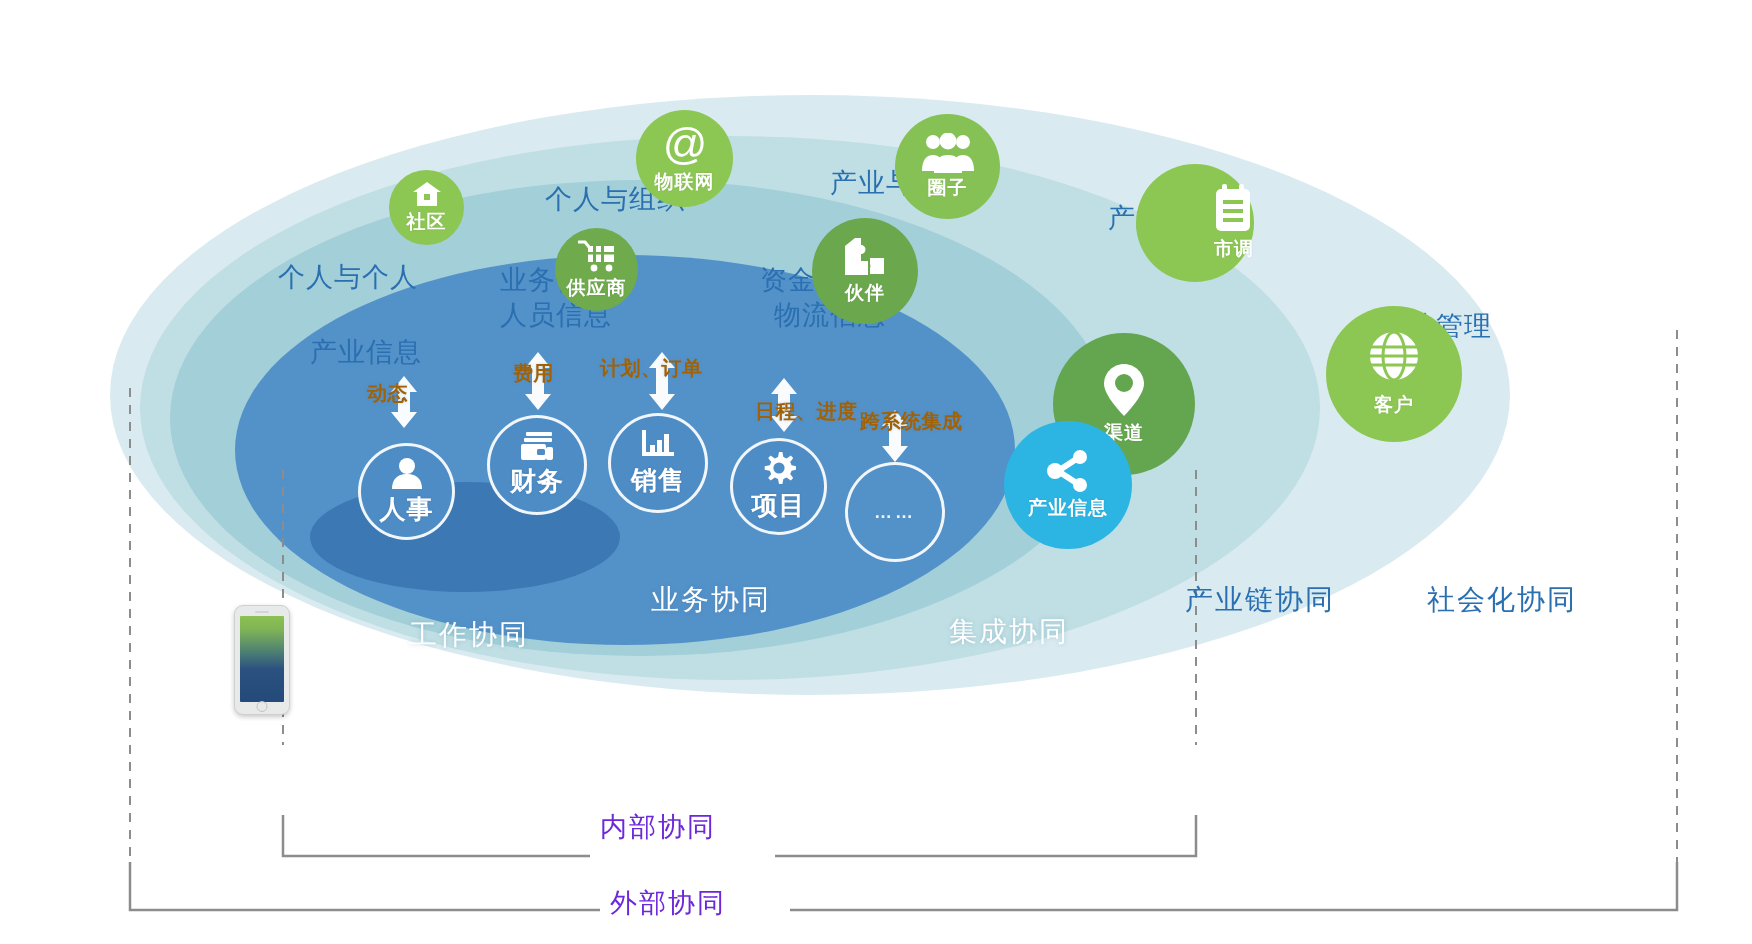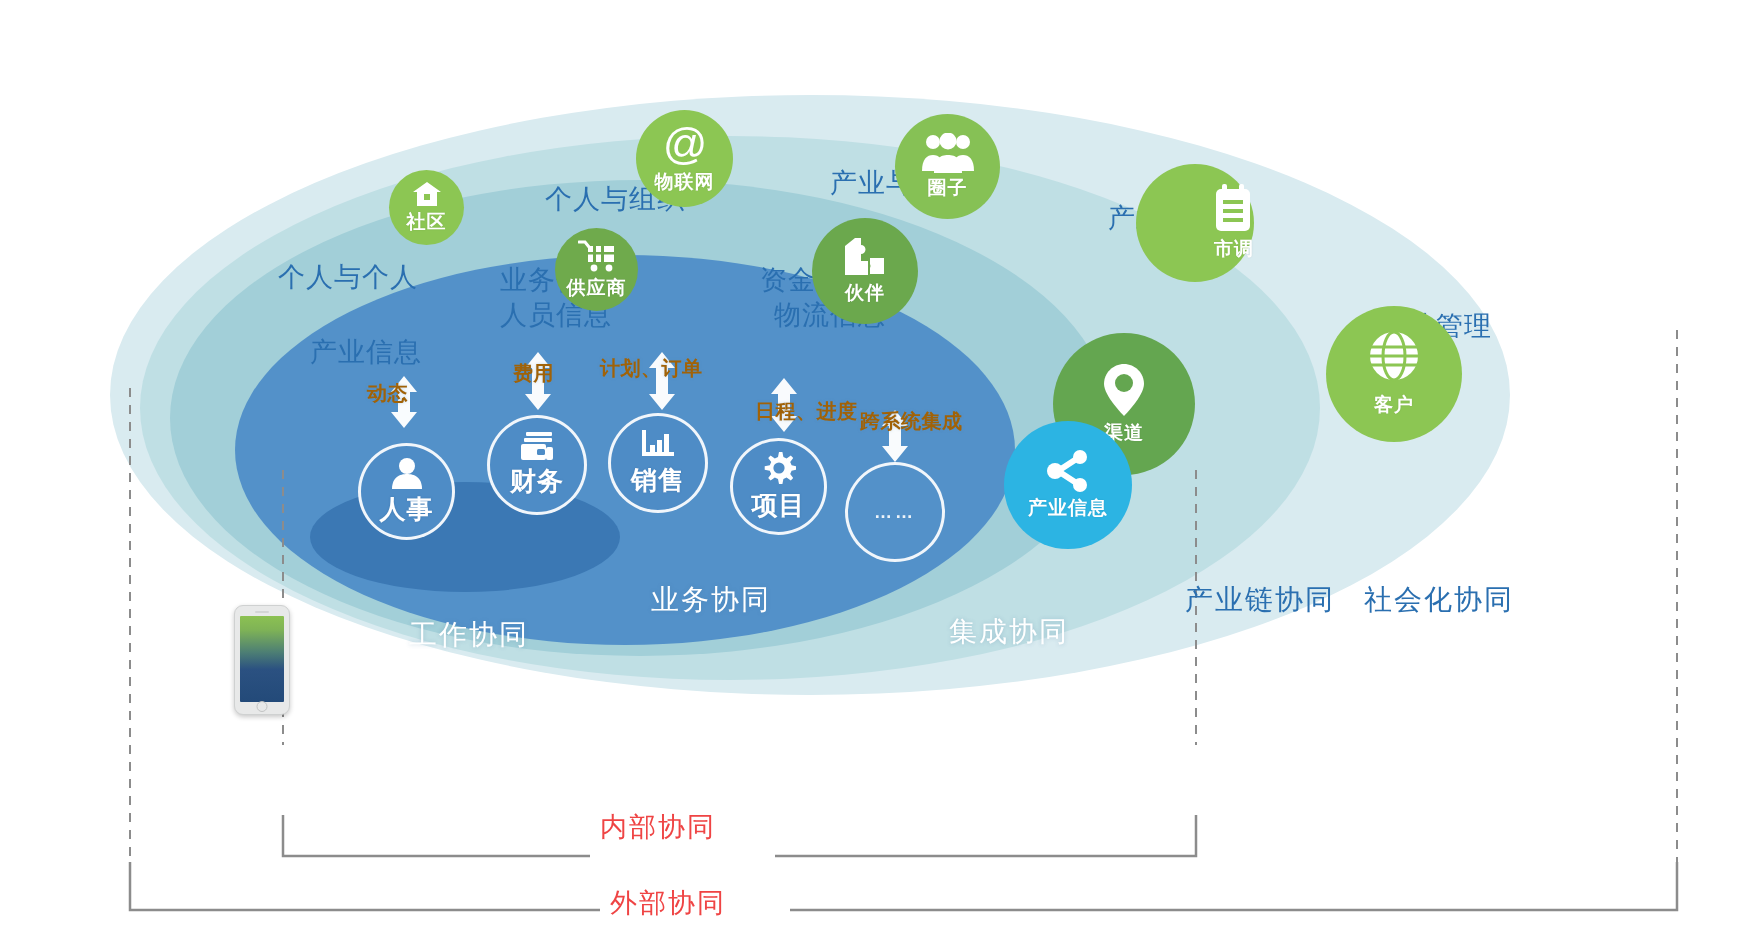--- a/index.html
+++ b/index.html
@@ -48,21 +48,21 @@
     font-weight:400;
     letter-spacing:2px;
     text-shadow:0 0 4px rgba(70,120,160,.30);
   }
   .coop-label.blue{
     color:#2a6fb0;
     text-shadow:none;
   }
   
   .bracket-label{
-    color:#ef4444;
+    color:#6d28d9;
     font-size:27px;
     letter-spacing:2px;
   }
   
   .badge{
     position:absolute;
     border-radius:50%;
     display:flex;
     flex-direction:column;
     align-items:center;
@@ -358,21 +358,21 @@
         <circle cx="36" cy="36" r="7" fill="#fff"></circle>
       </svg>
     </span>
     <span class="b-label">产业信息</span>
   </div>
 
   <div class="txt coop-label" style="left:409px; top:618px;">工作协同</div>
   <div class="txt coop-label" style="left:651px; top:583px;">业务协同</div>
   <div class="txt coop-label" style="left:949px; top:583px;margin-top:32px;">集成协同</div>
   <div class="txt coop-label blue" style="left:1185px; top:583px;">产业链协同</div>
-  <div class="txt coop-label blue" style="left:1364px; top:583px;">社会化协同</div>
+  <div class="txt coop-label blue" style="left:1427px; top:583px;">社会化协同</div>
 
   <div class="txt bracket-label" style="left:600px; top:812px;">内部协同</div>
   <div class="txt bracket-label" style="left:610px; top:888px;">外部协同</div>
 
   <div id="phone">
     <div class="spk"></div>
     <div class="screen"></div>
     <div class="home"></div>
   </div>
 

